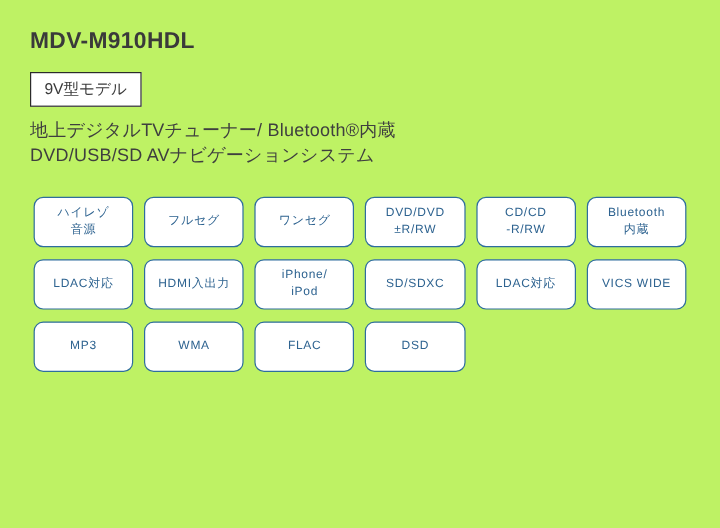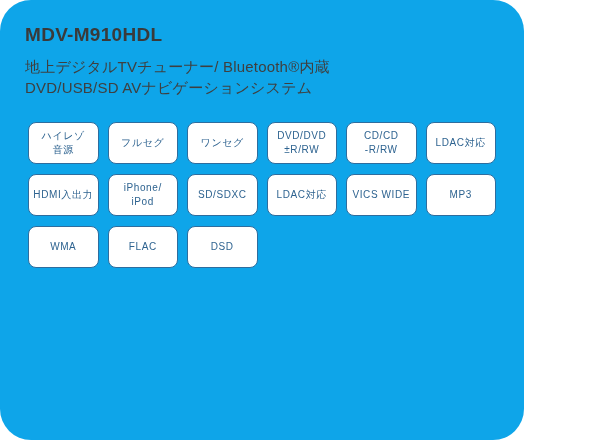--- a/index.html
+++ b/index.html
@@ -3,27 +3,26 @@
 <meta charset="utf-8">
 <style>
   html, body {
     margin: 0;
     padding: 0;
     background: #ffffff;
     font-family: "Liberation Sans", "DejaVu Sans", sans-serif;
   }
   .page {
     position: relative;
-    width: 524px;
+    width: 600px;
     height: 440px;
-    background: #0ea5e9;
+    background: #bef264;
     overflow: hidden;
     box-sizing: border-box;
     padding: 24px 28px 0 25px;
-    border-radius: 31px;
   }
   .product-title {
     margin: 0;
     font-size: 19px;
     font-weight: bold;
     color: #3a3a3a;
     letter-spacing: 0.3px;
     line-height: 1.2;
   }
   .model-badge {
@@ -71,20 +70,21 @@
     display: block;
     white-space: nowrap;
   }
 </style>
 </head>
 <body>
 
 <div class="page">
   <h1 class="product-title">MDV-M910HDL</h1>
 
+  <div class="model-badge">9V型モデル</div>
 
   <div class="description">
     <div>地上デジタルTVチューナー/ Bluetooth®内蔵</div>
     <div>DVD/USB/SD AVナビゲーションシステム</div>
   </div>
 
   <div class="features-grid">
       <div class="feature-badge">
         <span>ハイレゾ</span>
         <span>音源</span>
@@ -95,20 +95,24 @@
       <div class="feature-badge">
         <span>ワンセグ</span>
       </div>
       <div class="feature-badge">
         <span>DVD/DVD</span>
         <span>±R/RW</span>
       </div>
       <div class="feature-badge">
         <span>CD/CD</span>
         <span>-R/RW</span>
+      </div>
+      <div class="feature-badge">
+        <span>Bluetooth</span>
+        <span>内蔵</span>
       </div>
       <div class="feature-badge">
         <span>LDAC対応</span>
       </div>
       <div class="feature-badge">
         <span>HDMI入出力</span>
       </div>
       <div class="feature-badge">
         <span>iPhone/</span>
         <span>iPod</span>

